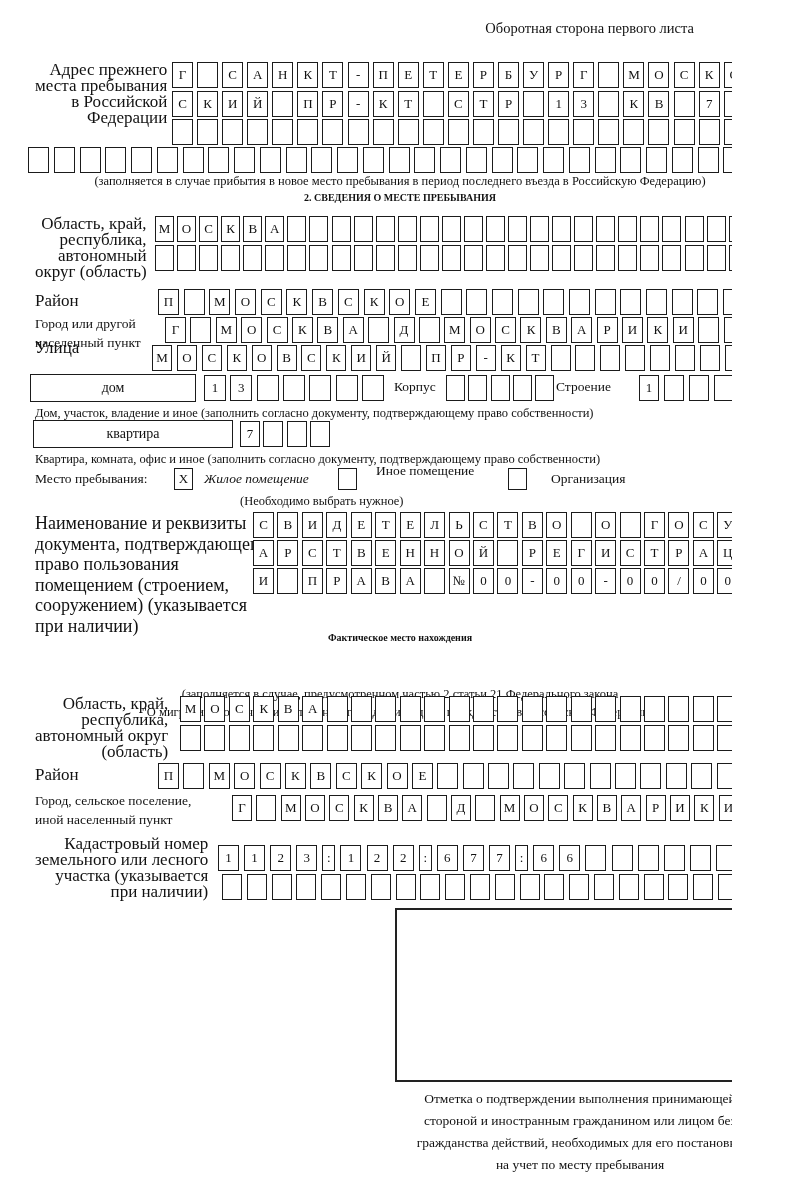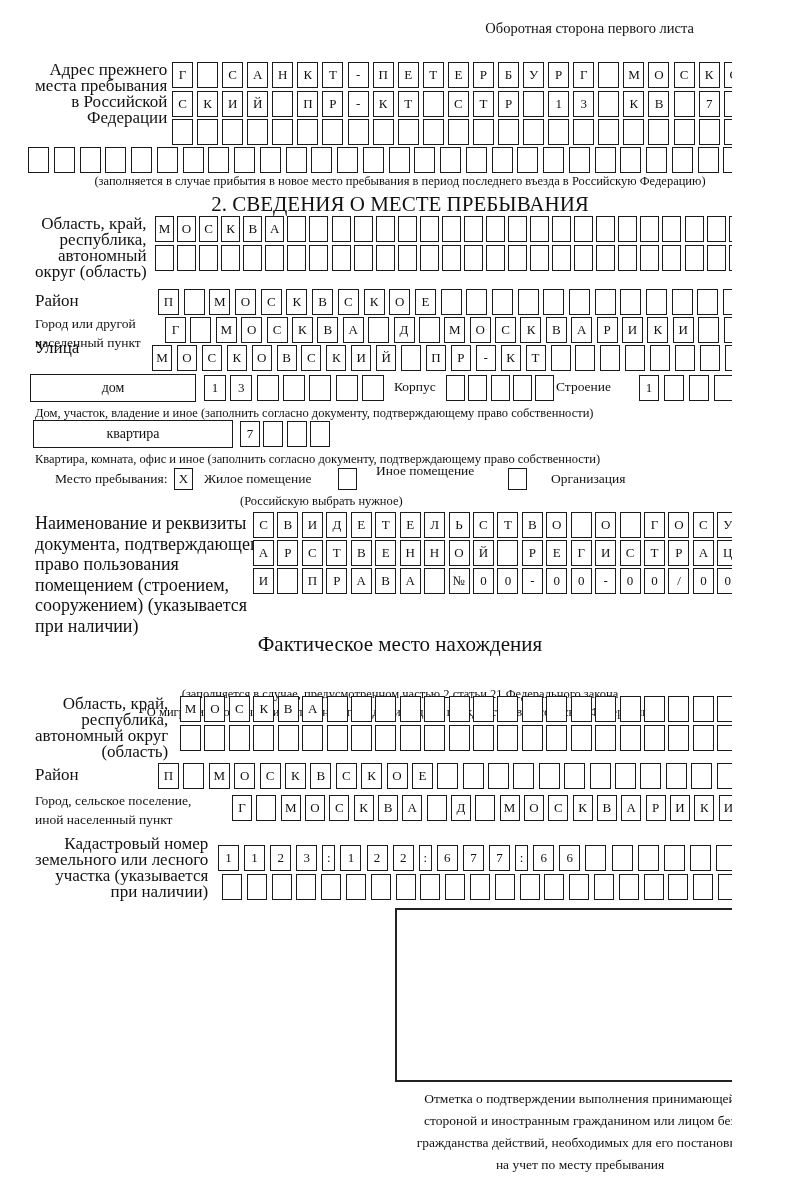--- a/index.html
+++ b/index.html
@@ -6,21 +6,21 @@
   .page{
     position:relative;width:732px;height:1180px;background:#fff;
     font-family:"Liberation Serif","DejaVu Serif",serif;color:#111;
     overflow:hidden;
   }
   .abs{position:absolute;}
   .lbl{font-size:17px;line-height:16px;white-space:pre-line;text-align:right;}
   .lbl2{font-size:13.5px;line-height:19px;white-space:pre-line;}
   .note{font-size:12.5px;}
   .center{left:0;width:800px;text-align:center;}
-  .heading{font-weight:normal;font-size:21px;}
+  .heading{font-weight:bold;font-size:10px;}
   .row{display:flex;justify-content:space-between;}
   .cell{
     height:26px;border:1.8px solid #1b1b1b;box-sizing:border-box;
     display:flex;align-items:center;justify-content:center;
     font-size:13px;background:#fff;flex:0 0 auto;
   }
   .w21 .cell{width:21px;} .w20 .cell{width:20px;} .w19 .cell{width:19px;} .w22 .cell{width:22px;}
   .cell.narrow{width:13px;}
   .bigfield{
     border:1.8px solid #1b1b1b;box-sizing:border-box;height:28px;
@@ -53,23 +53,23 @@
   #dom-box{left:30px;top:374px;width:166px;}
   #dom-cells{left:204px;top:375px;width:180px;}
   #korpus-label{left:394px;top:379px;font-size:13.5px;}
   #korpus-cells{left:446px;top:375px;width:108px;}
   #stroenie-label{left:556px;top:379px;font-size:13.5px;}
   #stroenie-cells{left:639px;top:375px;width:95px;}
   #dom-note{left:35px;top:406px;}
   #kvartira-box{left:33px;top:420px;width:200px;}
   #kvartira-cells{left:240px;top:421px;width:90px;}
   #kvartira-note{left:35px;top:452px;}
-  #mesto-label{left:35px;top:471px;font-size:13.5px;margin-left:20px;}
+  #mesto-label{left:35px;top:471px;font-size:13.5px;}
   #mesto-cb0{left:174px;top:468px;}
-  #mesto-opt0{left:204px;top:471px;}
+  #mesto-opt0{left:204px;top:471px;font-style:italic;}
   #mesto-cb1{left:338px;top:468px;}
   #mesto-opt1{left:376px;top:463px;}
   #mesto-cb2{left:508px;top:468px;}
   #mesto-opt2{left:551px;top:471px;}
   #mesto-note{left:240px;top:494px;font-size:12.5px;}
   #doc-label{left:35px;top:513px;font-size:18px;line-height:20.5px;white-space:pre-line;}
   #doc-r1{left:253px;top:512px;width:510px;}
   #doc-r2{left:253px;top:540px;width:510px;}
   #doc-r3{left:253px;top:568px;width:510px;}
   #s3-heading{top:632px;}
@@ -398,21 +398,21 @@
     </div>
   <div id="kvartira-note" class="abs note">Квартира, комната, офис и иное (заполнить согласно документу, подтверждающему право собственности)</div>
 
   <div id="mesto-label" class="abs">Место пребывания:</div>
   <div id="mesto-cb0" class="abs checkbox">X</div>
   <div id="mesto-opt0" class="abs opt">Жилое помещение</div>
   <div id="mesto-cb1" class="abs checkbox"></div>
   <div id="mesto-opt1" class="abs opt">Иное помещение</div>
   <div id="mesto-cb2" class="abs checkbox"></div>
   <div id="mesto-opt2" class="abs opt">Организация</div>
-  <div id="mesto-note" class="abs">(Российскую выбрать нужное)</div>
+  <div id="mesto-note" class="abs">(Необходимо выбрать нужное)</div>
 
   <div id="doc-label" class="abs">Наименование и реквизиты
 документа, подтверждающего
 право пользования
 помещением (строением,
 сооружением) (указывается
 при наличии)</div>
   <div id="doc-r1" class="abs row w21">
       <span class="cell">С</span>
       <span class="cell">В</span>

